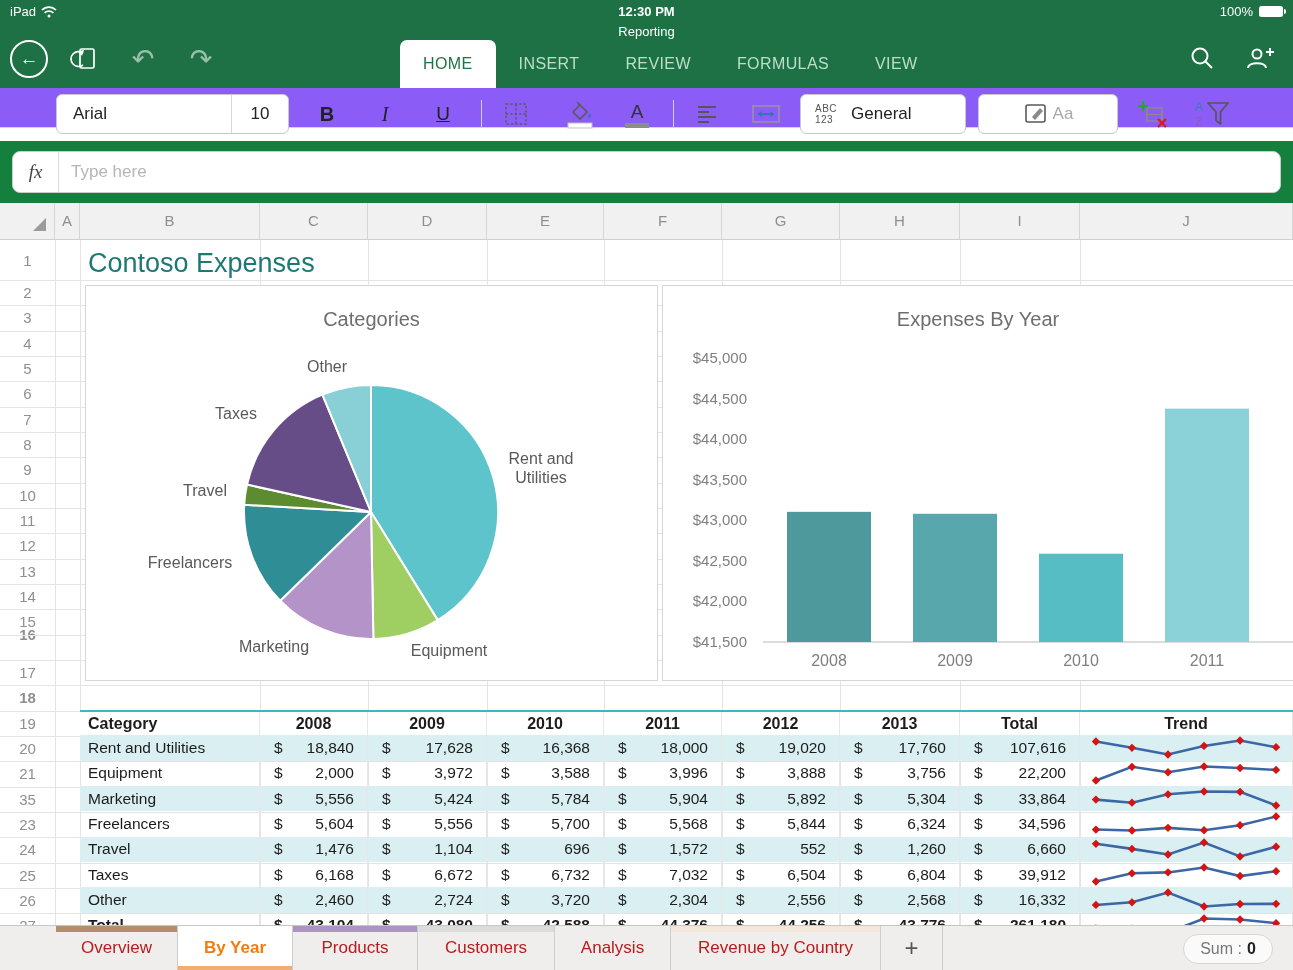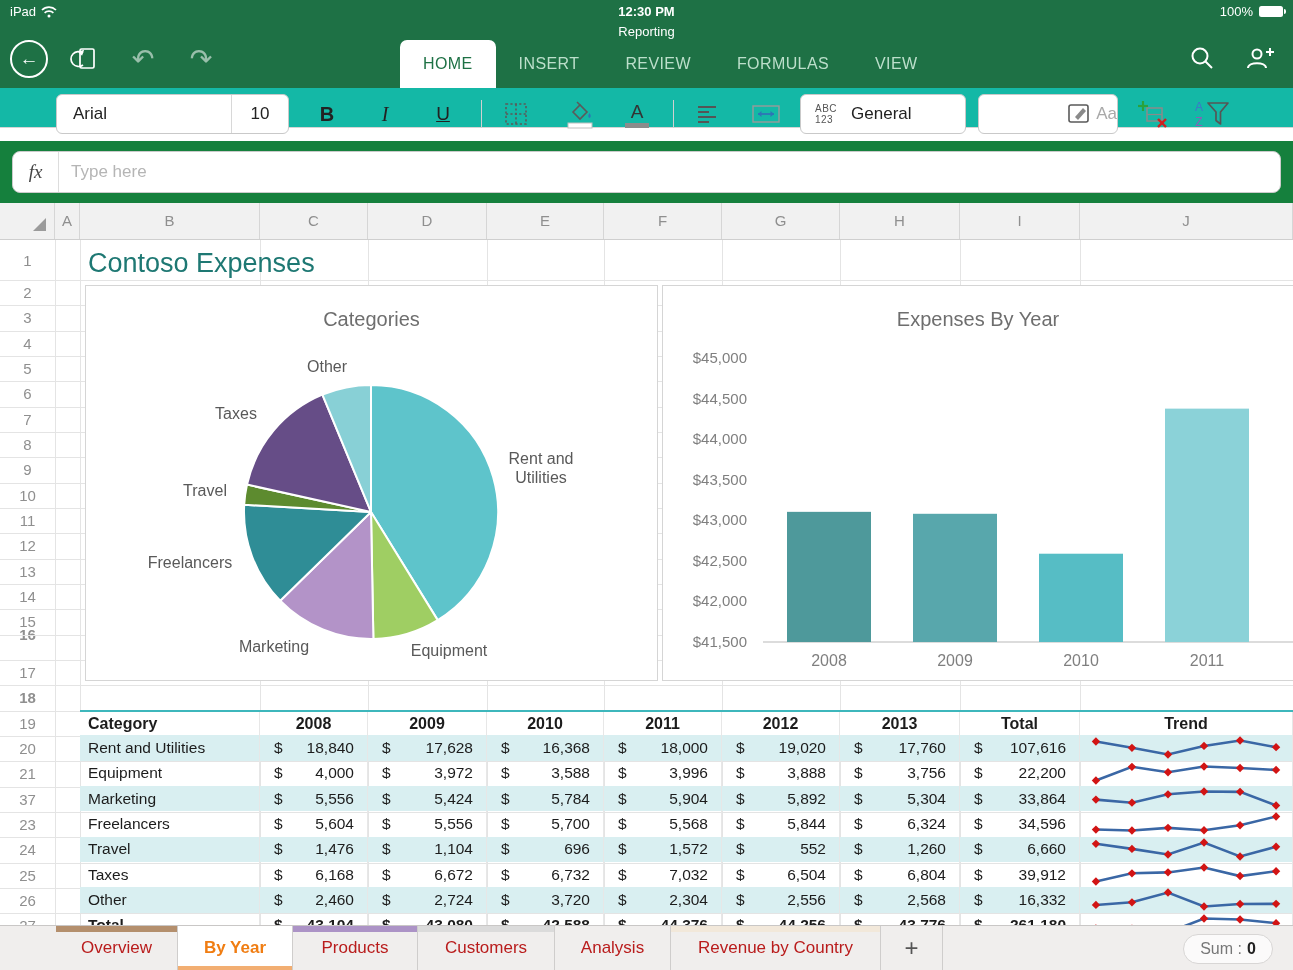--- a/index.html
+++ b/index.html
@@ -19,34 +19,34 @@
   #ribbon-icons-left { position:absolute; left:10px; top:38px; display:flex; align-items:center; gap:16px; }
   .ric { width:42px; height:42px; display:flex; align-items:center; justify-content:center; color:#fff; }
   #back-btn { width:38px; height:38px; border:2px solid #fff; border-radius:50%; font-size:19px; }
   .ghost { opacity:.55; font-size:27px; }
   #ribbon-tabs { position:absolute; left:400px; bottom:0; display:flex; align-items:flex-end; height:48px; }
   .rtab { padding:0 23px; height:48px; line-height:48px; font-size:16px; letter-spacing:.4px; color:#BCDFCB; cursor:default; }
   .rtab.active { background:#fff; color:#1E7145; border-radius:7px 7px 0 0; font-weight:400; }
   #ribbon-icons-right { position:absolute; right:12px; top:38px; display:flex; gap:16px; }
 
   
-  #toolbar { position:absolute; left:0; top:88px; width:100%; height:40px; background:#14b8a6; border-bottom:1px solid #D5D5D5; }
+  #toolbar { position:absolute; left:0; top:88px; width:100%; height:40px; background:#8b5cf6; border-bottom:1px solid #D5D5D5; }
   .tb-box { position:absolute; top:6px; height:40px; background:#fff; border:1px solid #C9C9C9; border-radius:6px; display:flex; align-items:center; }
   #font-box { left:56px; width:233px; }
   #font-name { padding-left:16px; font-size:17px; color:#222; flex:1; }
   #font-size { width:57px; text-align:center; font-size:17px; color:#222; border-left:1px solid #D8D8D8; line-height:38px; }
   .tb-btn { position:absolute; top:6px; width:44px; height:40px; display:flex; align-items:center; justify-content:center; }
   .tb-sep { position:absolute; top:12px; width:1px; height:28px; background:#D0D0D0; }
   #bold-btn span { font-weight:800; font-size:20px; color:#222; }
   #italic-btn span { font-style:italic; font-size:20px; font-family:"Liberation Serif",serif; color:#222; }
   #underline-btn span { text-decoration:underline; font-size:19px; color:#222; }
   .abc123 { font-size:10px; line-height:11px; color:#555; padding-left:14px; letter-spacing:.5px; }
   #numfmt-box { left:800px; width:166px; }
   #numfmt-value { padding-left:14px; font-size:17px; color:#222; }
-  #styles-box { left:978px; width:140px; justify-content:flex-end; }
+  #styles-box { left:978px; width:140px; justify-content:center; }
   #styles-aa { color:#A9A9A9; font-size:17px; }
   .icon-stroke { stroke:#5a5a5a; fill:none; stroke-width:1.6; }
 
   
   #formula-row { position:absolute; left:0; top:141px; width:100%; height:62px; background:#15803d; }
   #formula-box { position:absolute; left:12px; right:12px; top:10px; height:42px; background:#fff; border:1px solid #CBCBCB; border-radius:8px; display:flex; align-items:center; }
   #fx { width:46px; text-align:center; font-family:"Liberation Serif",serif; font-style:italic; font-size:19px; color:#444; border-right:1px solid #DDD; line-height:40px; }
   #formula-placeholder { padding-left:12px; font-size:17px; color:#B5B5B5; }
 
   
@@ -277,21 +277,21 @@
         <div class="row-h" style="top: 330.33px; height: 25.333px;">12</div>
         <div class="row-h" style="top: 355.663px; height: 25.333px;">13</div>
         <div class="row-h" style="top: 380.996px; height: 25.333px;">14</div>
         <div class="row-h" style="top: 406.329px; height: 25.333px;">15</div>
         <div class="row-h" style="top: 419px; height: 25.333px; font-weight: bold;">16</div>
         <div class="row-h" style="top: 456.995px; height: 25.333px;">17</div>
         <div class="row-h" style="top: 482.328px; height: 25.333px; font-weight: bold;">18</div>
         <div class="row-h" style="top: 507.661px; height: 25.333px;">19</div>
         <div class="row-h" style="top: 532.994px; height: 25.333px;">20</div>
         <div class="row-h" style="top: 558.327px; height: 25.333px;">21</div>
-        <div class="row-h" style="top: 583.66px; height: 25.333px;">37</div>
+        <div class="row-h" style="top: 583.66px; height: 25.333px;">35</div>
         <div class="row-h" style="top: 608.993px; height: 25.333px;">23</div>
         <div class="row-h" style="top: 634.326px; height: 25.333px;">24</div>
         <div class="row-h" style="top: 659.659px; height: 25.333px;">25</div>
         <div class="row-h" style="top: 684.992px; height: 25.333px;">26</div>
         <div class="row-h" style="top: 710.325px; height: 25.333px;">27</div>
       </div>
     <div id="gridlines">
         <div class="gl-h" style="top: 77px;"></div>
         <div class="gl-h" style="top: 102.333px;"></div>
         <div class="gl-h" style="top: 127.666px;"></div>
@@ -429,21 +429,21 @@
               <path d="M 124.60000000000001 6.684615384615383 L 128.8 10.884615384615383 L 124.60000000000001 15.084615384615383 L 120.4 10.884615384615383 Z" fill="#D21414"></path>
               <path d="M 160.8 1.2999999999999998 L 165 5.5 L 160.8 9.7 L 156.60000000000002 5.5 Z" fill="#D21414"></path>
               <path d="M 197 7.951583710407239 L 201.2 12.15158371040724 L 197 16.35158371040724 L 192.8 12.15158371040724 Z" fill="#D21414"></path>
             </svg>
           </div>
         </div>
         <div class="t-row">
           <div class="t-cell cat" style="width: 180px;">Equipment</div>
           <div class="t-cell money" style="width: 108px;">
             <span>$</span>
-            <span>4,000</span>
+            <span>2,000</span>
           </div>
           <div class="t-cell money" style="width: 119px;">
             <span>$</span>
             <span>3,972</span>
           </div>
           <div class="t-cell money" style="width: 117px;">
             <span>$</span>
             <span>3,588</span>
           </div>
           <div class="t-cell money" style="width: 118px;">

